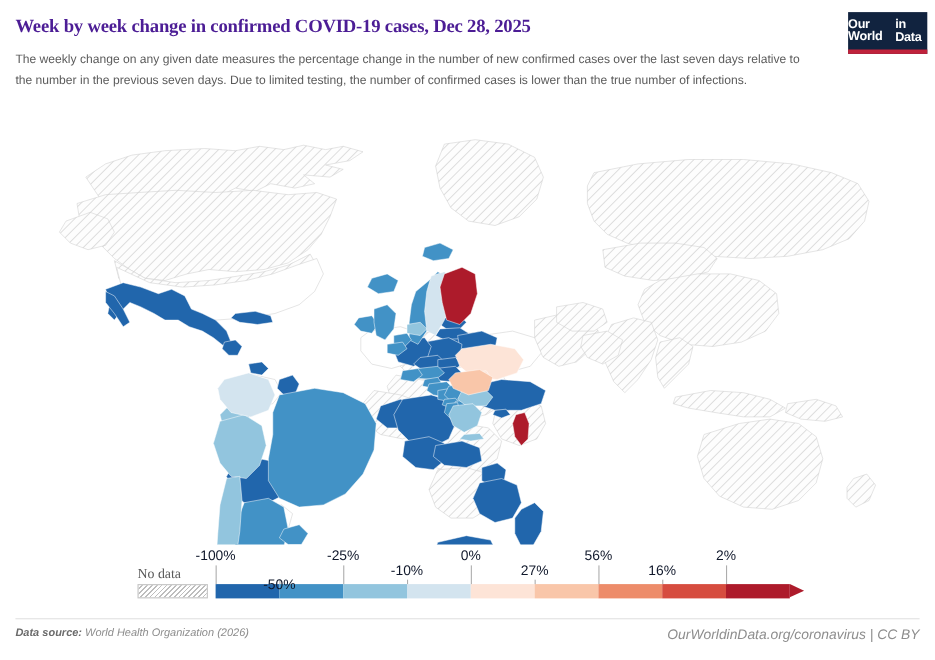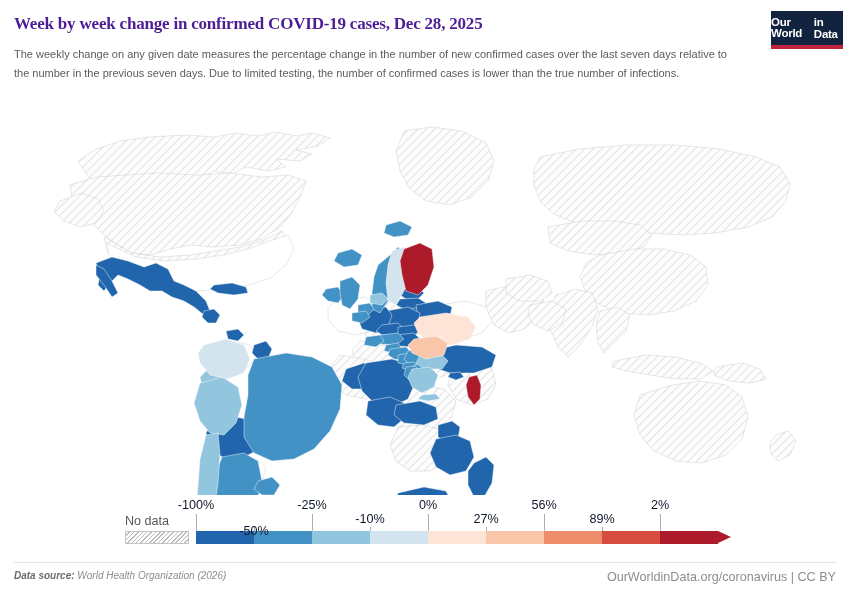--- a/index.html
+++ b/index.html
@@ -100,20 +100,21 @@
     width: 1px;
     background: #adadad;
   }
   #nodata-label {
     position: absolute;
     left: 125px;
     top: 16px;
     font-size: 12.6px;
     color: #585858;
     white-space: nowrap;
+    font-family: Liberation Serif, serif;
   }
   #nodata-swatch {
     position: absolute;
     left: 125px;
     top: 33px;
     width: 64px;
     height: 13px;
     border: 1px solid #c4c4c4;
     box-sizing: border-box;
     background-color: #ffffff;
@@ -156,20 +157,21 @@
     font-style: italic;
   }
   #source b { color: #6b6b6b; font-weight: 700; }
   #license {
     position: absolute;
     right: 14px;
     top: 570px;
     font-size: 12.6px;
     color: #8d8d8d;
     white-space: nowrap;
+    font-style: italic;
   }
 </style>
 </head>
 <body>
 
 <div id="header">
   <div id="page-title">Week by week change in confirmed COVID-19 cases, Dec 28, 2025</div>
   <div id="page-subtitle">The weekly change on any given date measures the percentage change in the number of new confirmed cases over the last seven days relative to the number in the previous seven days. Due to limited testing, the number of confirmed cases is lower than the true number of infections.</div>
   <div id="owid-logo">
     <span class="ln">Our World</span>
@@ -323,21 +325,21 @@
       <div class="legend-tick" style="left: 660px; top: 16px; height: 17px;"></div>
     </div>
   <div id="legend-labels">
       <div class="legend-label" style="left: 196px; top: 0px;">-100%</div>
       <div class="legend-label" style="left: 254px; top: 26px;">-50%</div>
       <div class="legend-label" style="left: 312px; top: 0px;">-25%</div>
       <div class="legend-label" style="left: 370px; top: 14px;">-10%</div>
       <div class="legend-label" style="left: 428px; top: 0px;">0%</div>
       <div class="legend-label" style="left: 486px; top: 14px;">27%</div>
       <div class="legend-label" style="left: 544px; top: 0px;">56%</div>
-      <div class="legend-label" style="left: 602px; top: 14px;">89%</div>
+      <div class="legend-label" style="left: 602px; top: 14px;">16%</div>
       <div class="legend-label" style="left: 660px; top: 0px;">2%</div>
     </div>
 </div>
 
 <div id="footer-rule"></div>
 <div id="source">
   <b>Data source:</b>
   <span>World Health Organization (2026)</span>
 </div>
 <div id="license">OurWorldinData.org/coronavirus | CC BY</div>

